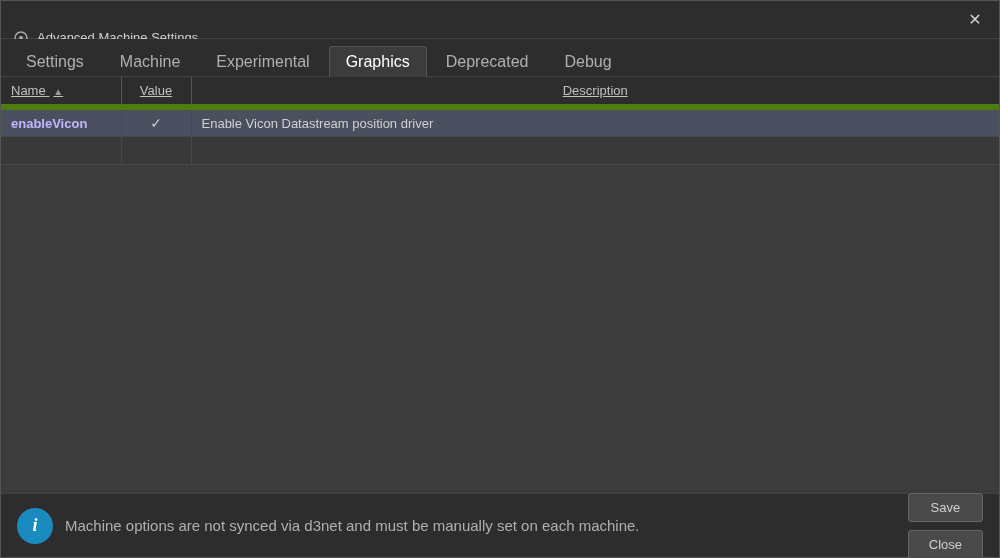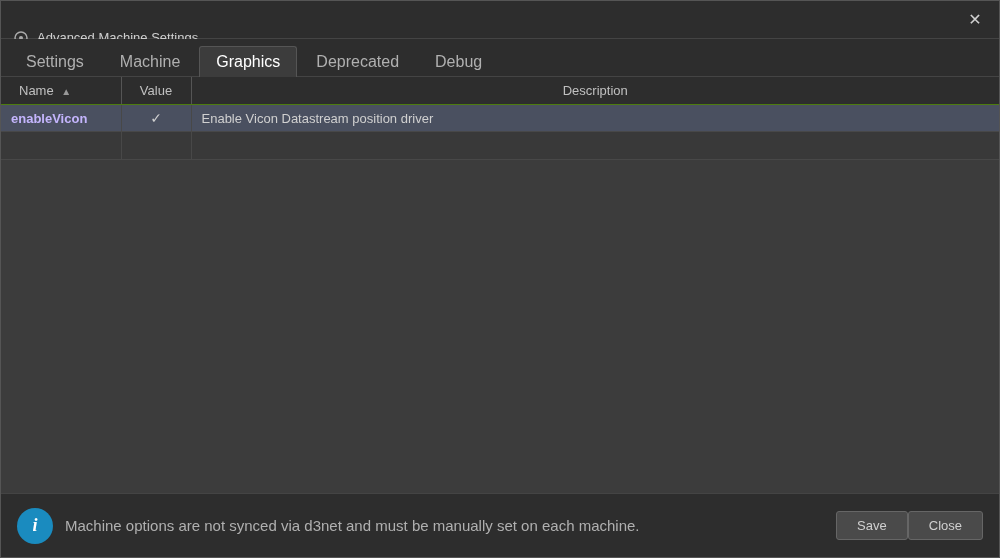--- a/index.html
+++ b/index.html
@@ -115,27 +115,28 @@
     table {
       width: 100%;
       border-collapse: collapse;
     }
 
     thead tr {
       background: #2d2d2d;
     }
 
     th {
-      padding: 6px 18px;
+      padding: 6px 10px;
       text-align: left;
       color: #c0c0c0;
       font-weight: normal;
-      border-bottom: 1px solid #4d7c0f;
+      border-bottom: 6px solid #4d7c0f;
       border-right: 1px solid #555;
       font-size: 13px;
+      text-decoration: underline;
     }
 
     th:last-child {
       border-right: none;
       margin-left: 48px;
     }
 
     th.name-col {
       width: 120px;
     }
@@ -232,20 +233,22 @@
       font-family: Georgia, serif;
     }
 
     .footer-message {
       color: #b0b0b0;
       font-size: 15px;
     }
 
     .footer-buttons {
       display: flex;
+      gap: 8px;
+      flex-direction: column;
     }
 
     .btn {
       padding: 6px 20px;
       border: 1px solid #666;
       background: #4a4a4a;
       color: #d0d0d0;
       cursor: pointer;
       border-radius: 3px;
       font-size: 13px;
@@ -265,20 +268,21 @@
         <circle cx="8" cy="8" r="2" fill="#aaa"></circle>
       </svg>
       <span class="title-bar-title">Advanced Machine Settings</span>
     </div>
     <button class="close-button">✕</button>
   </div>
 
   <div class="tab-bar">
     <button class="tab">Settings</button>
     <button class="tab">Machine</button>
+    <button class="tab">Experimental</button>
     <button class="tab active">Graphics</button>
     <button class="tab">Deprecated</button>
     <button class="tab">Debug</button>
   </div>
 
   <div class="content-area">
     <div class="table-container">
       <table>
         <thead>
           <tr>

